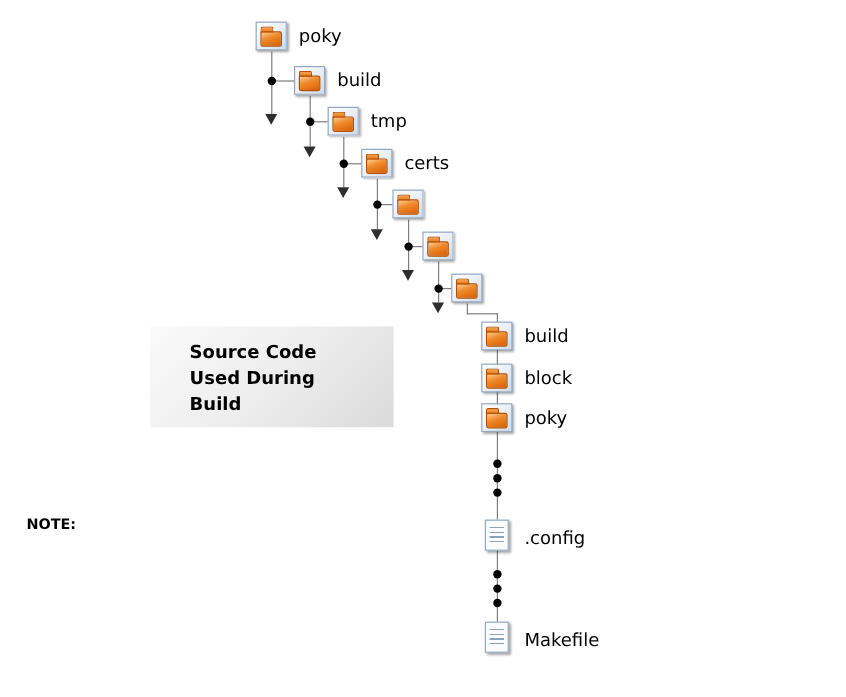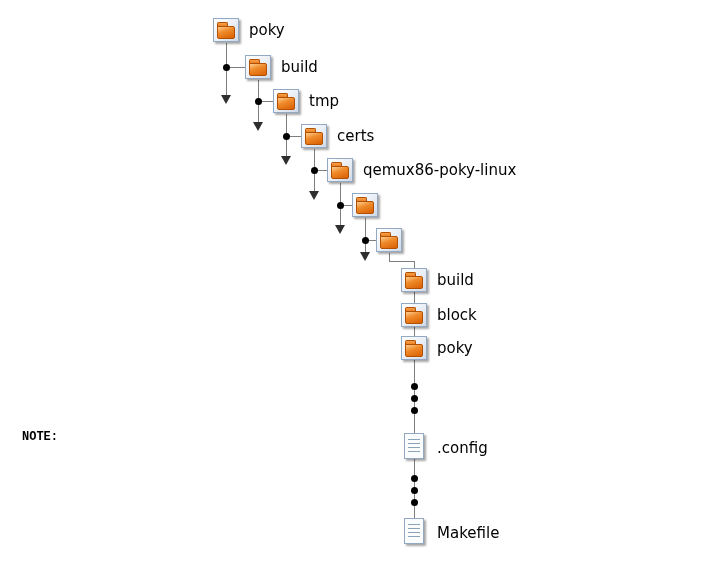--- a/index.html
+++ b/index.html
@@ -51,21 +51,21 @@
     position:absolute;font-size:15px;line-height:18px;color:#000;white-space:nowrap;z-index:3;
   }
   .caption-box{
     position:absolute;left:125px;top:272px;width:203px;height:84px;box-sizing:border-box;
     background:linear-gradient(135deg,#fafafa 0%,#ececec 55%,#dadada 100%);
     padding:10px 0 0 33px;z-index:2;
   }
   .caption-text{
     font-size:15px;font-weight:bold;line-height:22px;color:#000;white-space:pre-line;
   }
-  .note{position:absolute;left:22px;top:430px;width:360px;z-index:2;color:#000;font-family:Liberation Mono, monospace;}
+  .note{position:absolute;left:22px;top:430px;width:360px;z-index:2;color:#000;}
   .note-label{font-size:12px;font-weight:bold;display:block;margin-bottom:2px;}
   .note-text{font-size:12px;line-height:15px;white-space:pre-line;}
 </style>
 </head>
 <body>
 
 <div class="canvas">
 
   <div class="vline" style="left:226px;top:43px;height:52px"></div>
   <div class="hline" style="left:226px;top:67px;width:19px"></div>
@@ -115,39 +115,43 @@
   <div class="folder-icon" style="left:245px;top:55px"></div>
   <div class="node-label" style="left:281px;top:58px">build</div>
 
   <div class="folder-icon" style="left:273px;top:89px"></div>
   <div class="node-label" style="left:309px;top:92px">tmp</div>
 
   <div class="folder-icon" style="left:301px;top:124px"></div>
   <div class="node-label" style="left:337px;top:127px">certs</div>
 
   <div class="folder-icon" style="left:327px;top:158px"></div>
-  <div class="node-label" style="left:363px;top:161px">qemux86-poky-linux</div>
 
   <div class="folder-icon" style="left:352px;top:193px"></div>
 
   <div class="folder-icon" style="left:376px;top:228px"></div>
 
   <div class="folder-icon" style="left:401px;top:268px"></div>
   <div class="node-label" style="left:437px;top:271px">build</div>
 
   <div class="folder-icon" style="left:401px;top:303px"></div>
   <div class="node-label" style="left:437px;top:306px">block</div>
 
   <div class="folder-icon" style="left:401px;top:336px"></div>
   <div class="node-label" style="left:437px;top:339px">poky</div>
 
   <div class="file-icon" style="left:404px;top:433px"></div>
   <div class="node-label" style="left:437px;top:439px">.config</div>
 
   <div class="file-icon" style="left:404px;top:518px"></div>
   <div class="node-label" style="left:437px;top:524px">Makefile</div>
 
+  <div class="caption-box">
+    <div class="caption-text">Source Code
+Used During
+Build</div>
+  </div>
 
   <div class="note">
     <span class="note-label">NOTE:</span>
   </div>
 
 </div>
 
 </body></html>

